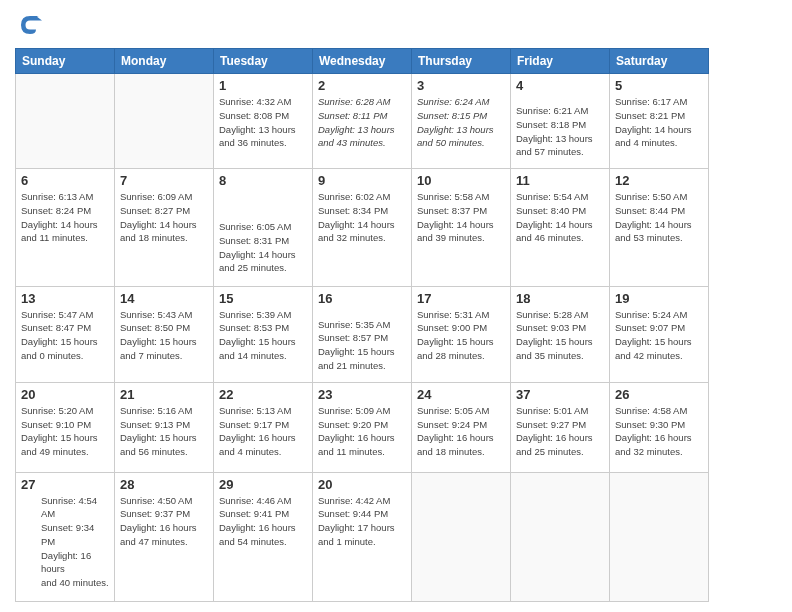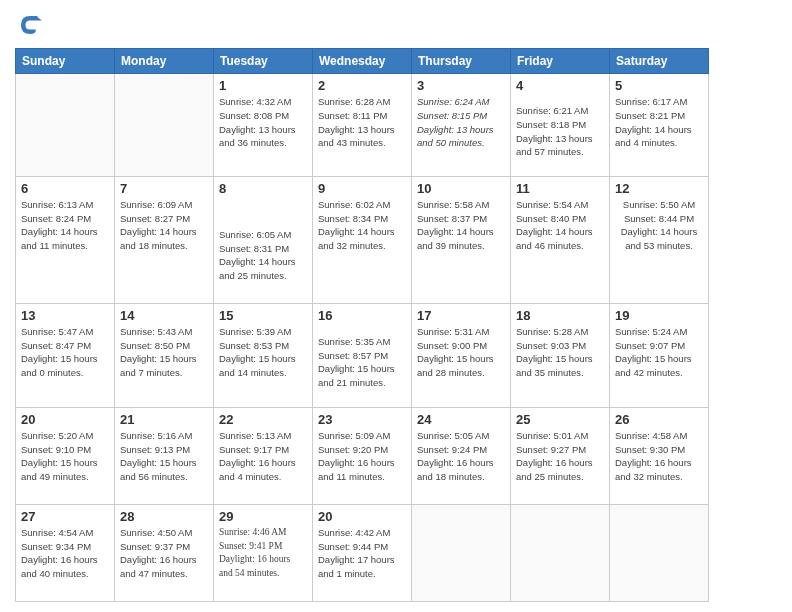--- a/index.html
+++ b/index.html
@@ -141,21 +141,21 @@
           <td class="empty"></td>
           <td>
             <span class="day-number">1</span>
             <div class="day-info" style="white-space: pre-line;">Sunrise: 4:32 AM
 Sunset: 8:08 PM
 Daylight: 13 hours
 and 36 minutes.</div>
           </td>
           <td>
             <span class="day-number">2</span>
-            <div class="day-info" style="white-space: pre-line;">Sunrise: 6:28 AM
+            <div class="day-info" style="white-space: pre-line; font-style: italic;">Sunrise: 6:28 AM
 Sunset: 8:11 PM
 Daylight: 13 hours
 and 43 minutes.</div>
           </td>
           <td>
             <span class="day-number">3</span>
             <div class="day-info" style="white-space: pre-line; font-style: italic;">Sunrise: 6:24 AM
 Sunset: 8:15 PM
 Daylight: 13 hours
 and 50 minutes.</div>
@@ -213,21 +213,21 @@
           </td>
           <td>
             <span class="day-number">11</span>
             <div class="day-info" style="white-space: pre-line;">Sunrise: 5:54 AM
 Sunset: 8:40 PM
 Daylight: 14 hours
 and 46 minutes.</div>
           </td>
           <td>
             <span class="day-number">12</span>
-            <div class="day-info" style="white-space: pre-line; text-align: center;">Sunrise: 5:50 AM
+            <div class="day-info" style="white-space: pre-line;">Sunrise: 5:50 AM
 Sunset: 8:44 PM
 Daylight: 14 hours
 and 53 minutes.</div>
           </td>
         </tr>
         <tr>
           <td>
             <span class="day-number">13</span>
             <div class="day-info" style="white-space: pre-line;">Sunrise: 5:47 AM
 Sunset: 8:47 PM
@@ -307,52 +307,52 @@
 and 11 minutes.</div>
           </td>
           <td>
             <span class="day-number">24</span>
             <div class="day-info" style="white-space: pre-line;">Sunrise: 5:05 AM
 Sunset: 9:24 PM
 Daylight: 16 hours
 and 18 minutes.</div>
           </td>
           <td>
-            <span class="day-number">25</span>
+            <span class="day-number">37</span>
             <div class="day-info" style="white-space: pre-line;">Sunrise: 5:01 AM
 Sunset: 9:27 PM
 Daylight: 16 hours
 and 25 minutes.</div>
           </td>
           <td>
             <span class="day-number">26</span>
             <div class="day-info" style="white-space: pre-line;">Sunrise: 4:58 AM
 Sunset: 9:30 PM
 Daylight: 16 hours
 and 32 minutes.</div>
           </td>
         </tr>
         <tr>
           <td>
             <span class="day-number">27</span>
-            <div class="day-info" style="white-space: pre-line;">Sunrise: 4:54 AM
+            <div class="day-info" style="white-space: pre-line; margin-left: 20px;">Sunrise: 4:54 AM
 Sunset: 9:34 PM
 Daylight: 16 hours
 and 40 minutes.</div>
           </td>
           <td>
             <span class="day-number">28</span>
             <div class="day-info" style="white-space: pre-line;">Sunrise: 4:50 AM
 Sunset: 9:37 PM
 Daylight: 16 hours
 and 47 minutes.</div>
           </td>
           <td>
             <span class="day-number">29</span>
-            <div class="day-info" style="white-space: pre-line; font-family: Liberation Serif, serif;">Sunrise: 4:46 AM
+            <div class="day-info" style="white-space: pre-line;">Sunrise: 4:46 AM
 Sunset: 9:41 PM
 Daylight: 16 hours
 and 54 minutes.</div>
           </td>
           <td>
             <span class="day-number">20</span>
             <div class="day-info" style="white-space: pre-line;">Sunrise: 4:42 AM
 Sunset: 9:44 PM
 Daylight: 17 hours
 and 1 minute.</div>

